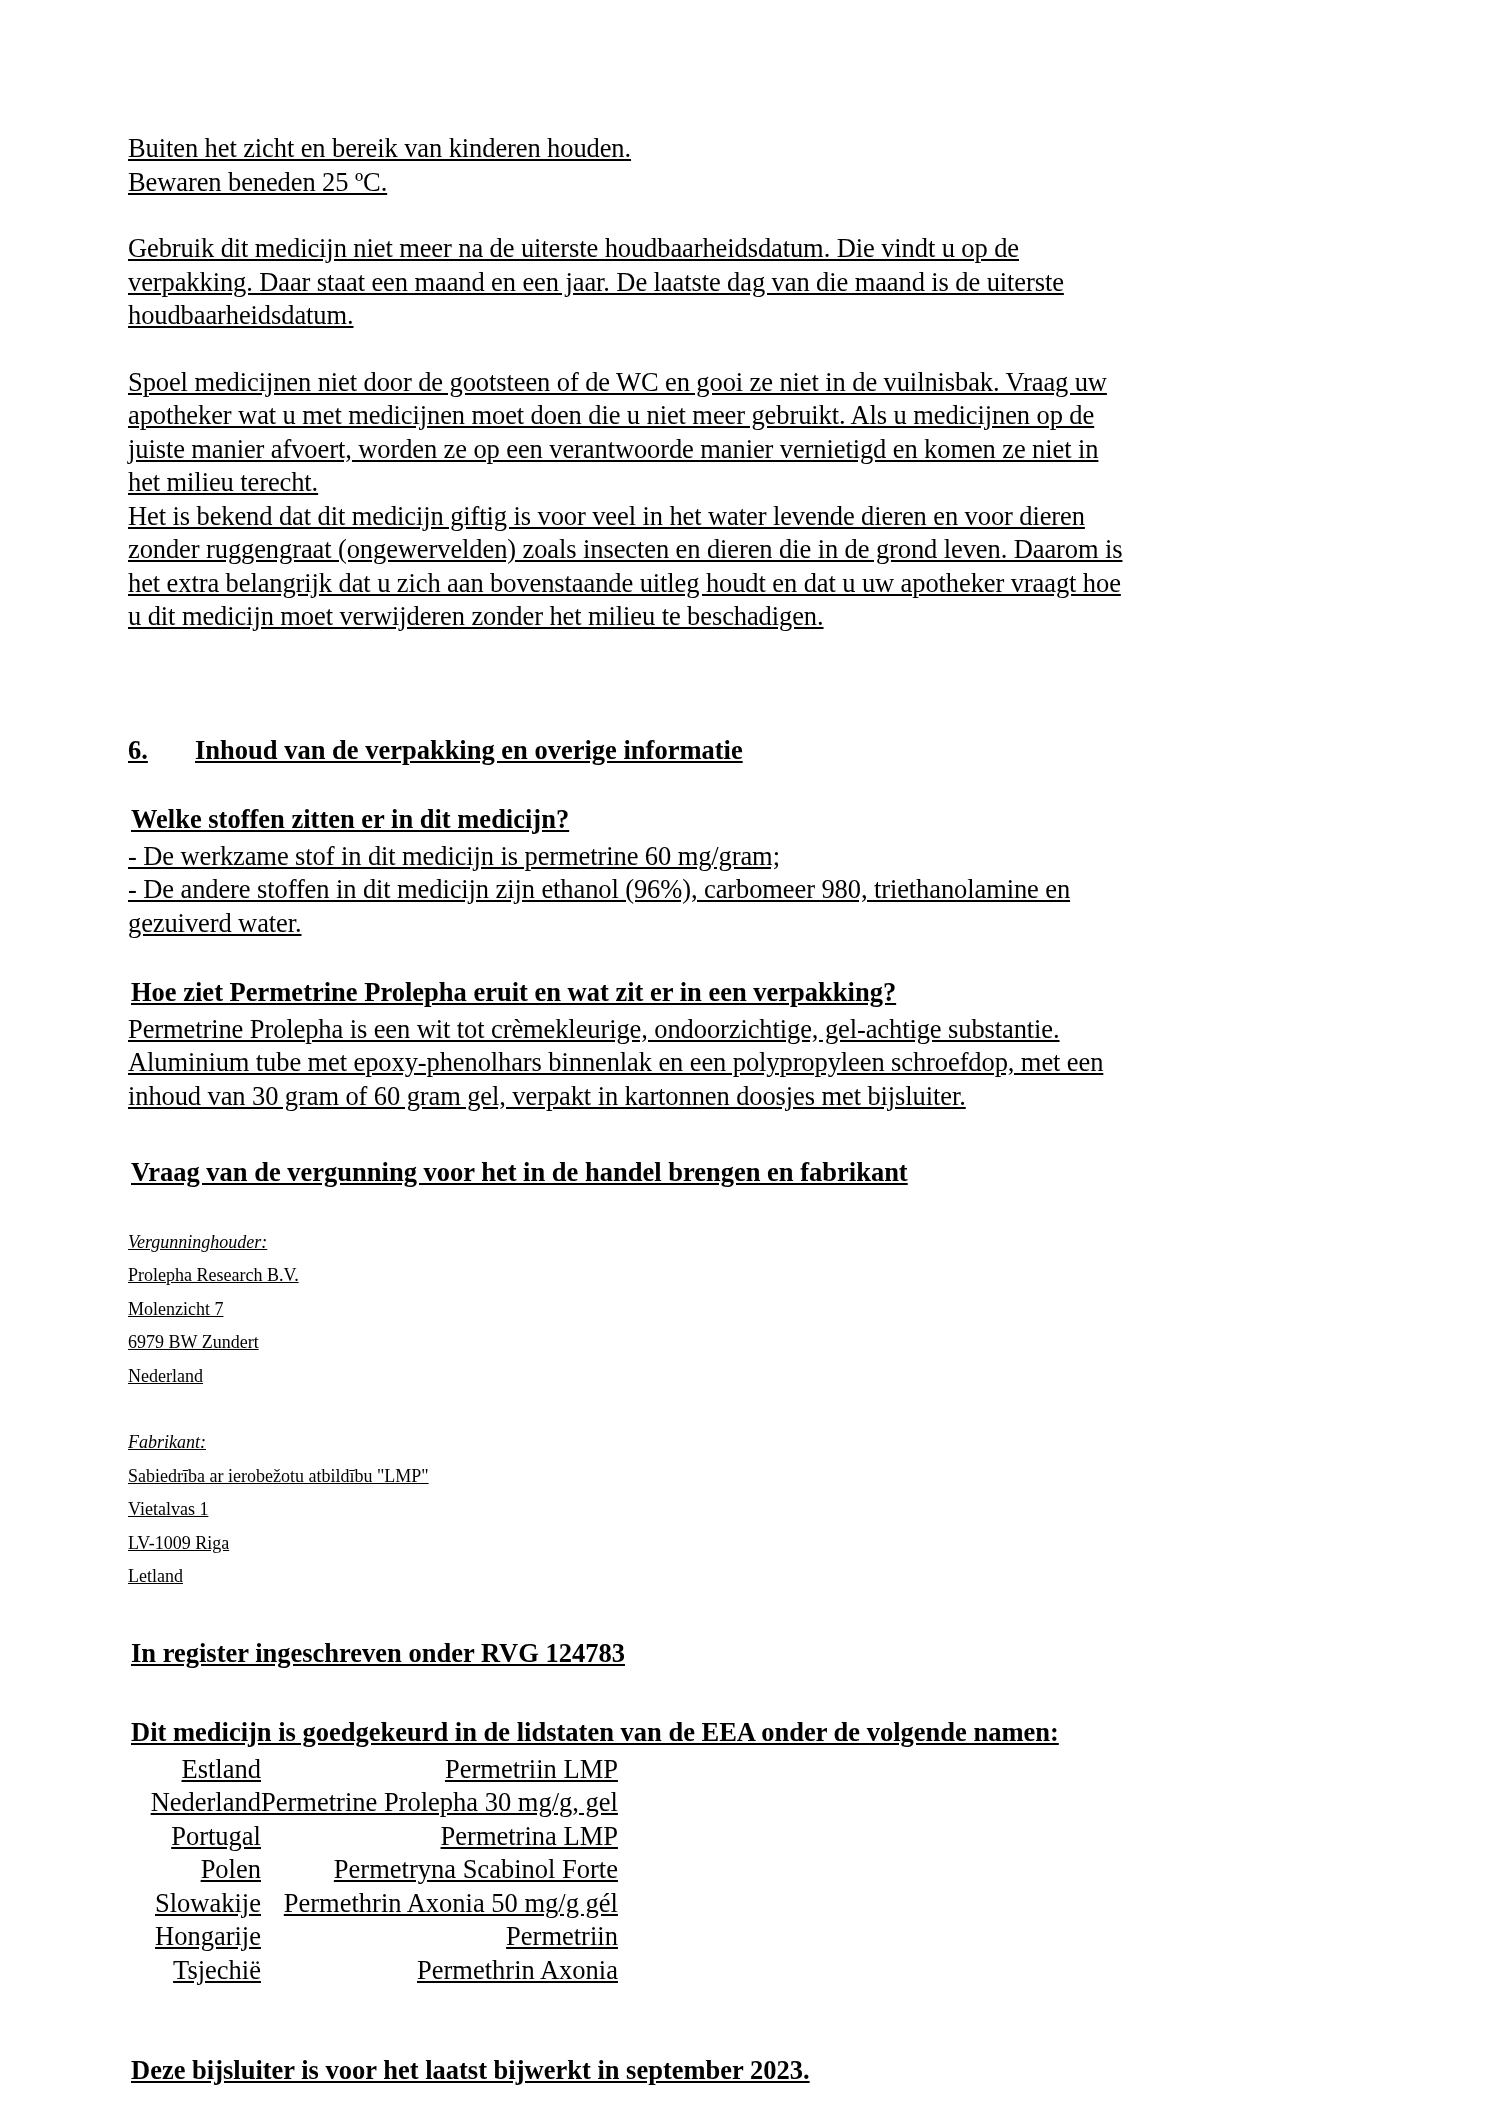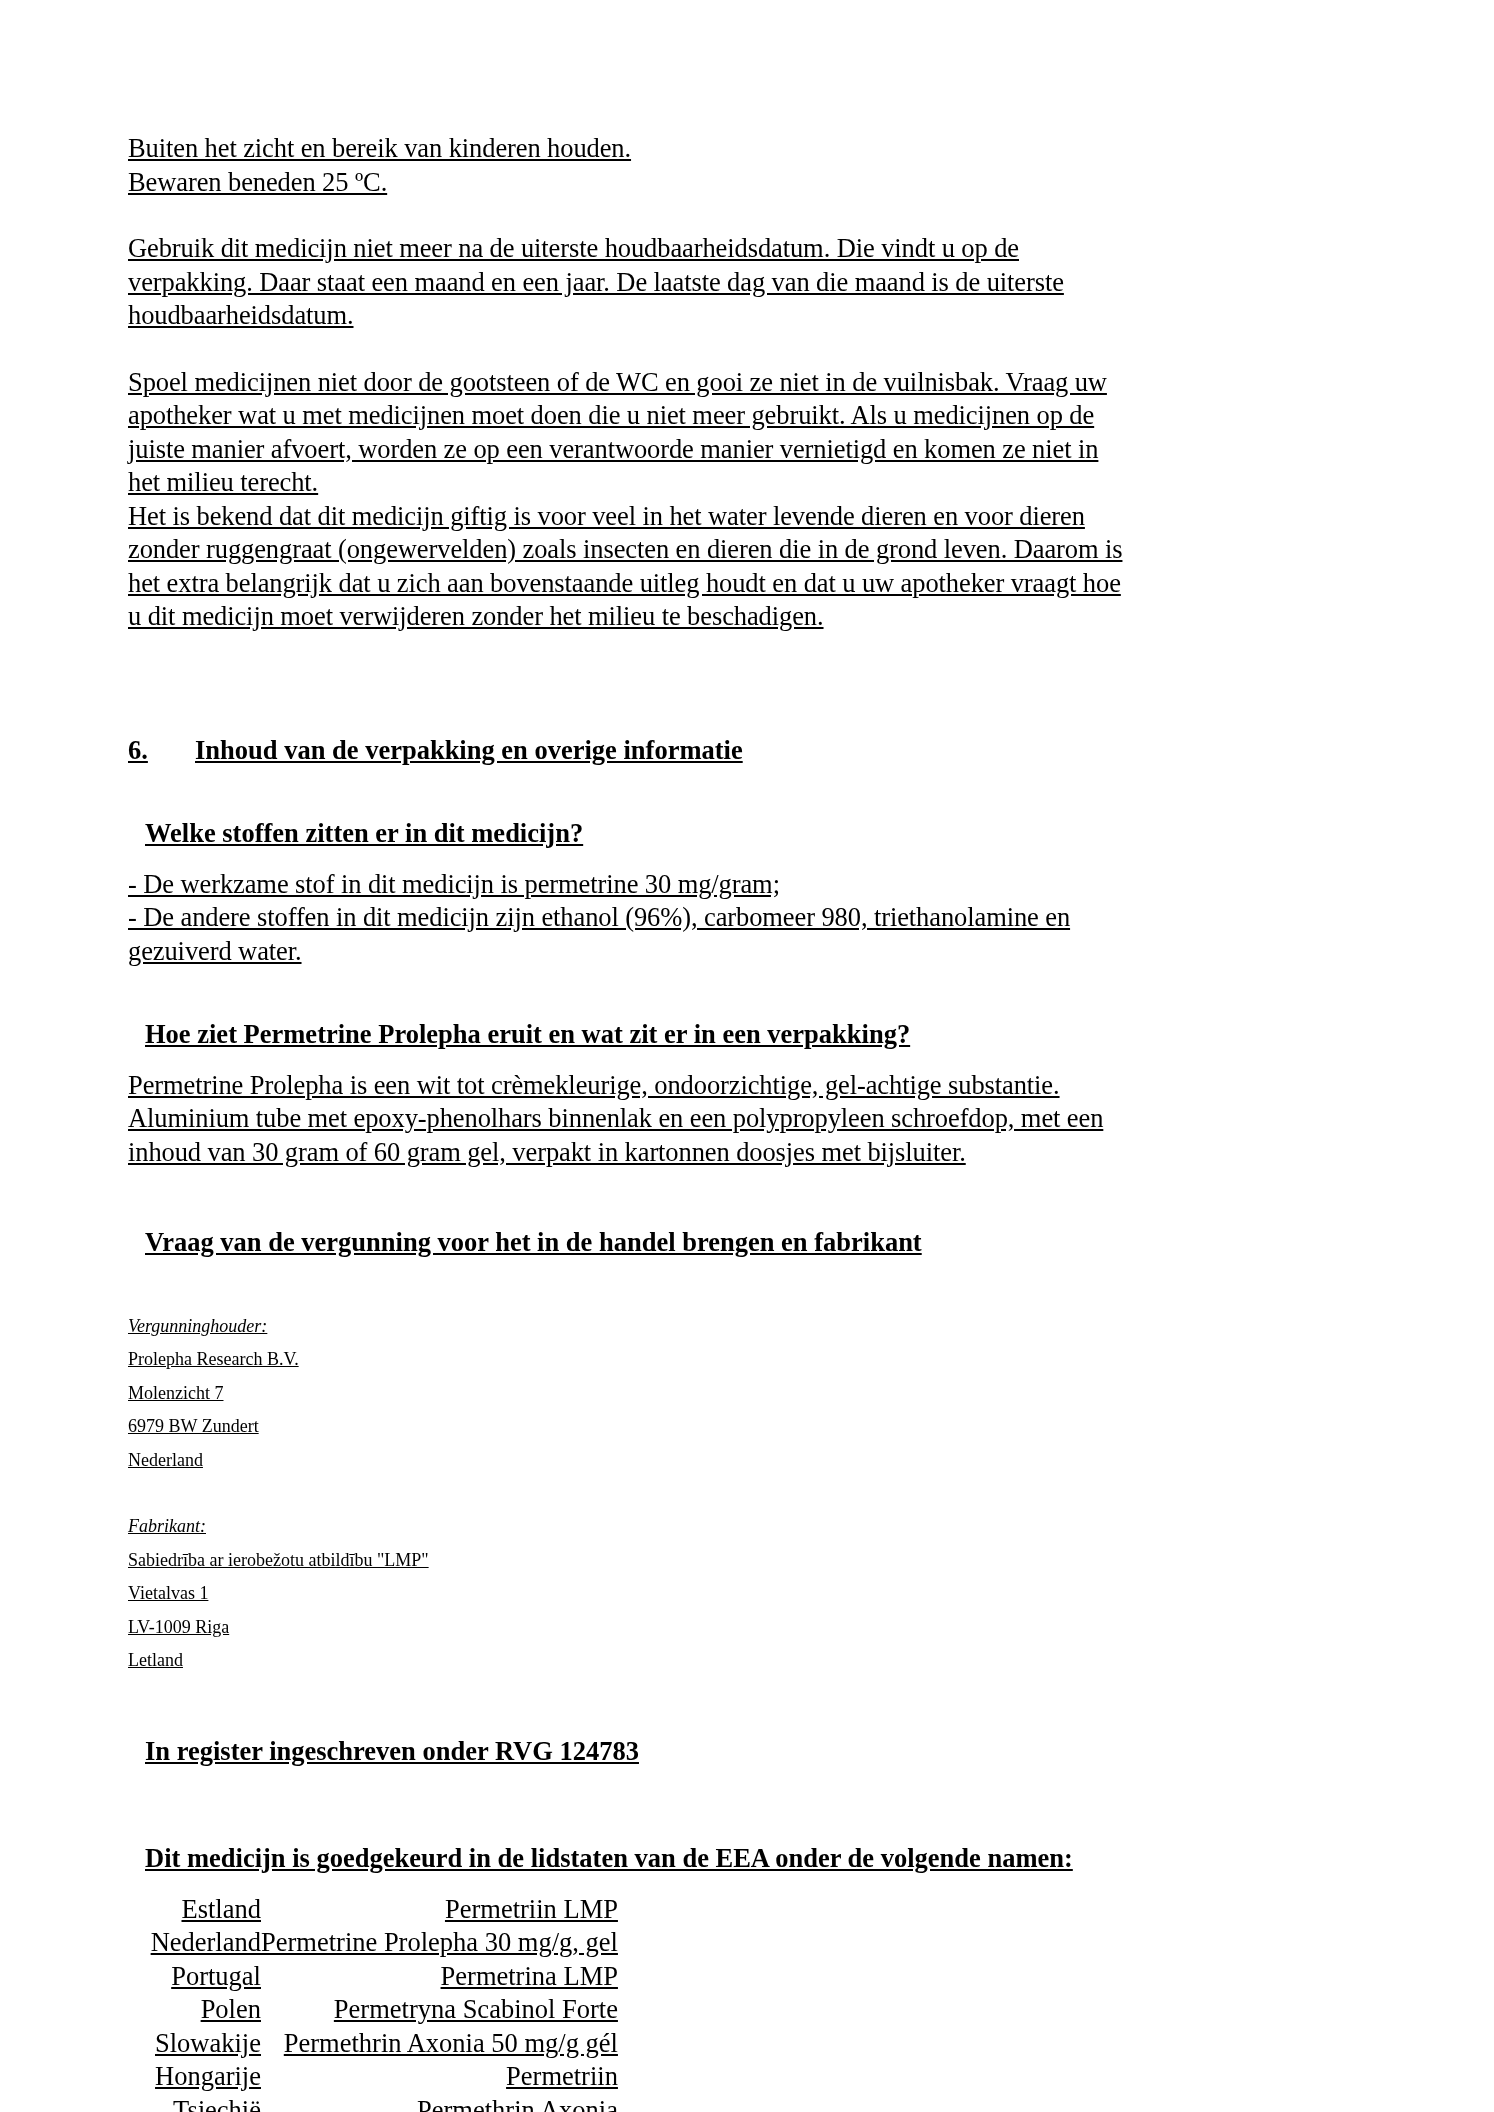--- a/index.html
+++ b/index.html
@@ -48,21 +48,21 @@
     width: 67px;
     flex: 0 0 67px;
   }
   .heading-num .txt {
     flex: 1 1 auto;
   }
   .sub-head {
     font-weight: bold;
     font-size: 26.5px;
     line-height: 33.5px;
-    margin: 17px;
+    margin: 3px;
   }
   .addr-line {
     font-size: 18px;
     line-height: 33.5px;
     margin: 0;
   }
   .country-table {
     border-collapse: collapse;
     font-size: 26.5px;
     line-height: 33.5px;
@@ -104,21 +104,21 @@
     <div class="gap-xxl"></div>
 
     <div class="heading-num">
       <span class="num">6.</span>
       <span class="txt">Inhoud van de verpakking en overige informatie</span>
     </div>
 
     <div class="gap-sm"></div>
 
     <p class="sub-head">Welke stoffen zitten er in dit medicijn?</p>
-    <p class="para">- De werkzame stof in dit medicijn is permetrine 30 mg/gram;</p>
+    <p class="para">- De werkzame stof in dit medicijn is permetrine 60 mg/gram;</p>
     <p class="para">- De andere stoffen in dit medicijn zijn ethanol (96%), carbomeer 980, triethanolamine en gezuiverd water.</p>
 
     <div class="gap-sm"></div>
 
     <p class="sub-head">Hoe ziet Permetrine Prolepha eruit en wat zit er in een verpakking?</p>
     <p class="para">Permetrine Prolepha is een wit tot crèmekleurige, ondoorzichtige, gel-achtige substantie. Aluminium tube met epoxy-phenolhars binnenlak en een polypropyleen schroefdop, met een inhoud van 30 gram of 60 gram gel, verpakt in kartonnen doosjes met bijsluiter.</p>
 
     <div class="gap-md"></div>
 
     <p class="sub-head">Vraag van de vergunning voor het in de handel brengen en fabrikant</p>

